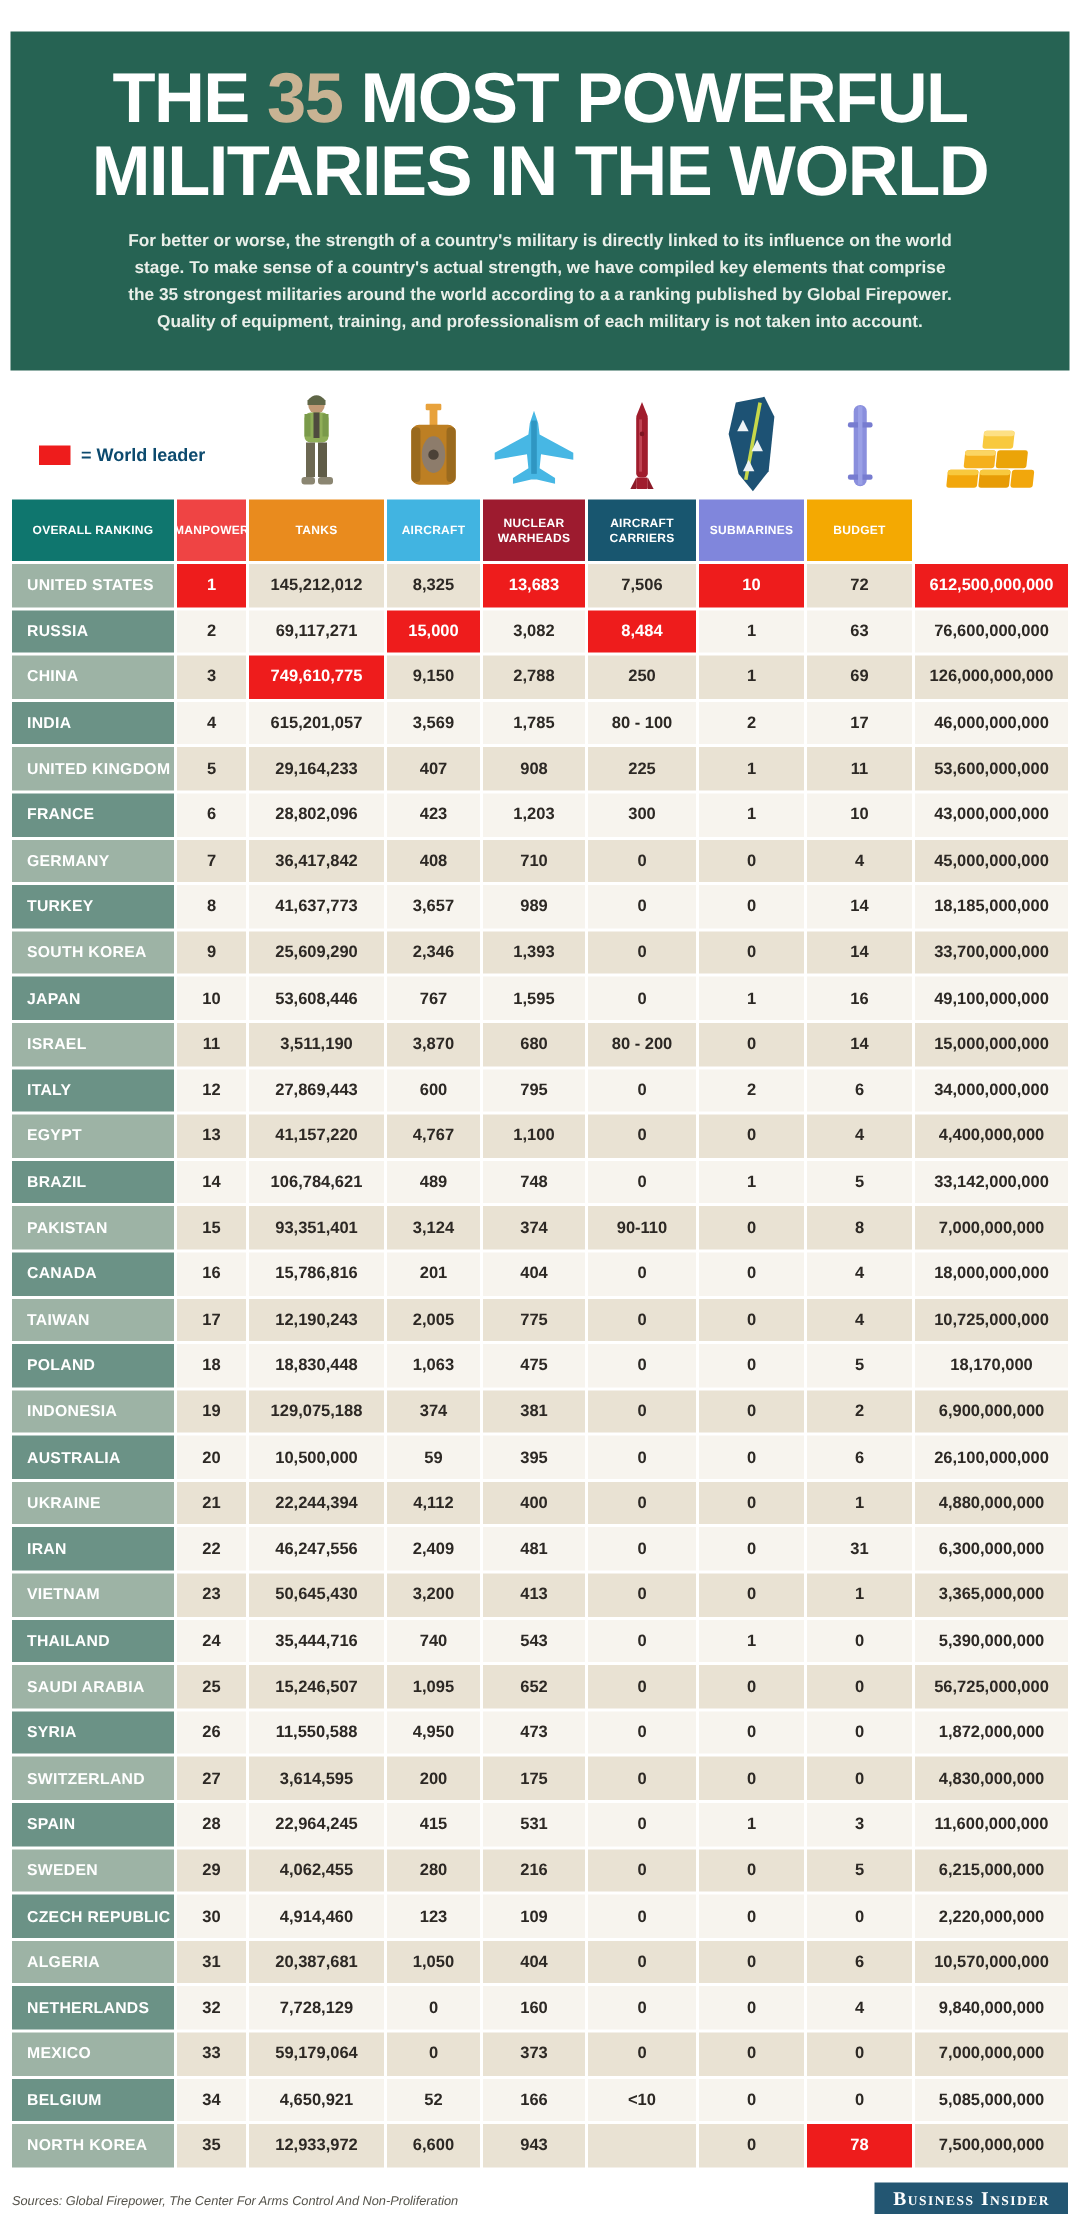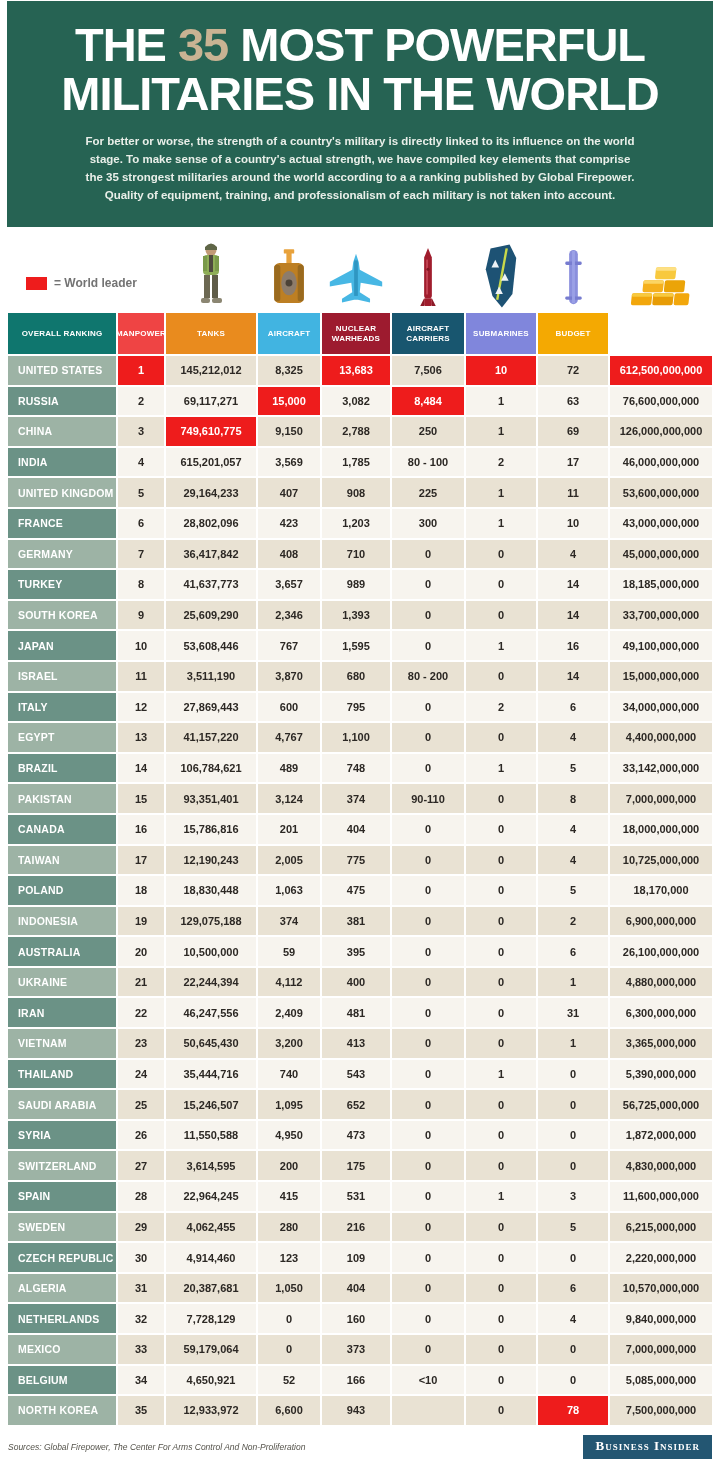--- a/index.html
+++ b/index.html
@@ -1,39 +1,39 @@
 <!DOCTYPE html>
 <html><head>
 <meta charset="utf-8">
 <style>
   * { margin:0; padding:0; box-sizing:border-box; }
   html,body { background:#ffffff; }
   body { font-family:"Liberation Sans", sans-serif; }
   .page { position:relative; width:720px; height:1476px; background:#fff; overflow:hidden;
           --cols:108px 46px 90px 62px 68px 72px 70px 70px 102px;
-          --leader:#ee1c1c; padding-top:1px; }
+          --leader:#ee1c1c; padding-top:21px; }
 
   
   .hero { margin:0 7px; height:226px; background:#266353; color:#fff; text-align:center;
           display:flex; flex-direction:column; justify-content:center; }
   .title { font-weight:bold; font-size:47px; line-height:1.06; letter-spacing:-1px;
            text-transform:uppercase; }
   .title .num { color:#c9b393; }
   .subtitle { margin:14px auto 4px; width:560px; font-size:11.5px; font-weight:bold;
               line-height:1.55; color:#e9efe9; }
 
   
   .band { margin:0 8px; }
   .icons-row { display:grid; grid-template-columns:var(--cols); column-gap:2px;
                height:86px; align-items:end; }
   .icon-cell { display:flex; justify-content:center; align-items:flex-end; padding-bottom:5px; }
   .legend { grid-column:1 / 3; align-self:center; display:flex; align-items:center;
             gap:7px; padding-left:18px; margin-top:26px; }
   .legend-swatch { width:21px; height:13px; background:var(--leader); }
-  .legend-label { font-size:12px; font-weight:bold; color:#737373; }
+  .legend-label { font-size:12px; font-weight:bold; color:#0c4a6e; }
 
   
   .header-row { display:grid; grid-template-columns:var(--cols); column-gap:2px;
                 height:41px; margin-bottom:2px; }
   .country-hdr { display:flex; align-items:center; font-size:21px; font-weight:bold;
                  color:#1c1c1a; letter-spacing:-0.5px; }
   .hcell { display:flex; align-items:center; justify-content:center; text-align:center;
            color:#fff; font-weight:bold; font-size:8px; line-height:1.25; padding:2px;
            letter-spacing:0.2px; }
 

